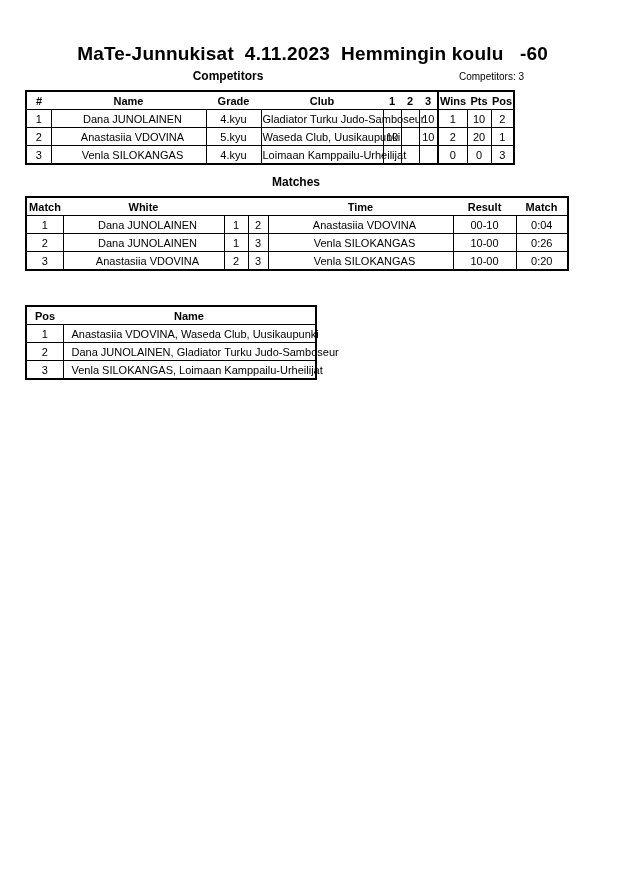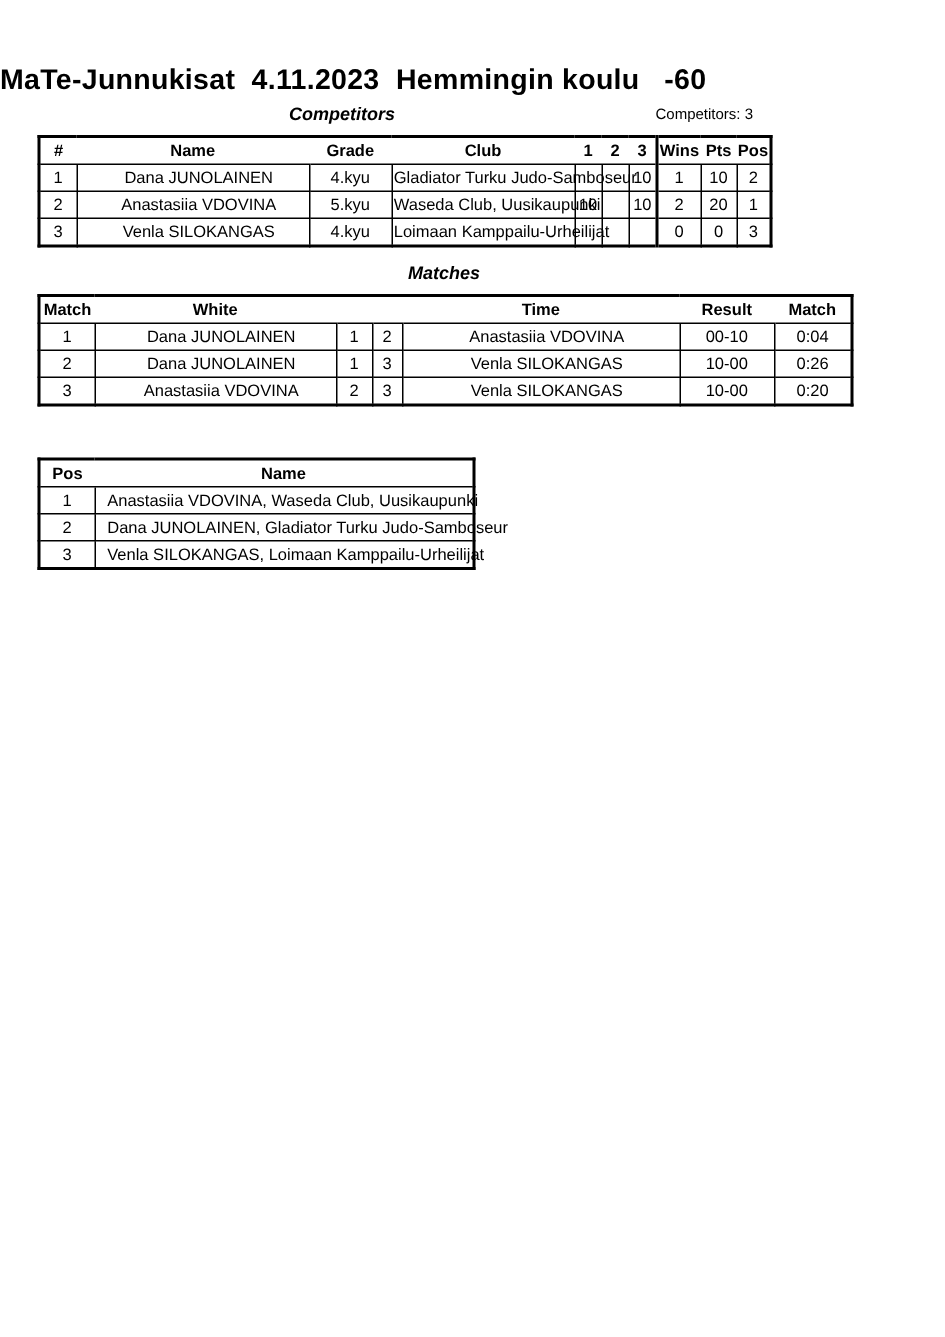--- a/index.html
+++ b/index.html
@@ -4,28 +4,28 @@
 <style>
   html,body { margin:0; padding:0; background:#e8e8e8; }
   .page {
     position:relative; width:630px; height:891px; margin:0 auto;
     background:#ffffff; color:#000;
     font-family:"Liberation Sans", sans-serif;
     overflow:hidden;
   }
   .main-title {
     position:absolute; top:43px; left:0; width:548px;
-    text-align:left; font-size:19px; font-weight:bold;
+    text-align:right; font-size:19px; font-weight:bold;
     white-space:pre; letter-spacing:0.2px;
   }
-  .section-label { position:absolute; font-size:12px; font-weight:bold; text-align:center;font-style:italic; }
+  .section-label { position:absolute; font-size:12px; font-weight:bold; text-align:center; }
   .competitors-label { top:69px; left:25px; width:406px; }
   .matches-label     { top:175px; left:25px; width:542px; }
   .results-label     { top:286px; left:25px; width:318px; }
-  .competitors-count { position:absolute; top:71px; left:437px; width:167px; text-align:left; font-size:10px; }
+  .competitors-count { position:absolute; top:71px; left:408px; width:167px; text-align:center; font-size:10px; }
 
   table.tbl {
     position:absolute; border-collapse:collapse; table-layout:fixed;
     border:2px solid #000; font-size:11px;
   }
   .tbl td, .tbl th { border:1px solid #000; padding:0; height:17px; vertical-align:middle; overflow:visible; white-space:nowrap; font-size:11px; }
   .tbl th { border-left:none; border-right:none; font-weight:bold; text-align:center; }
   .tbl td { text-align:center; }
   .tbl td.left { text-align:center; padding-left:8px; }
   .tbl td.club { text-align:left; padding-left:1px; }

